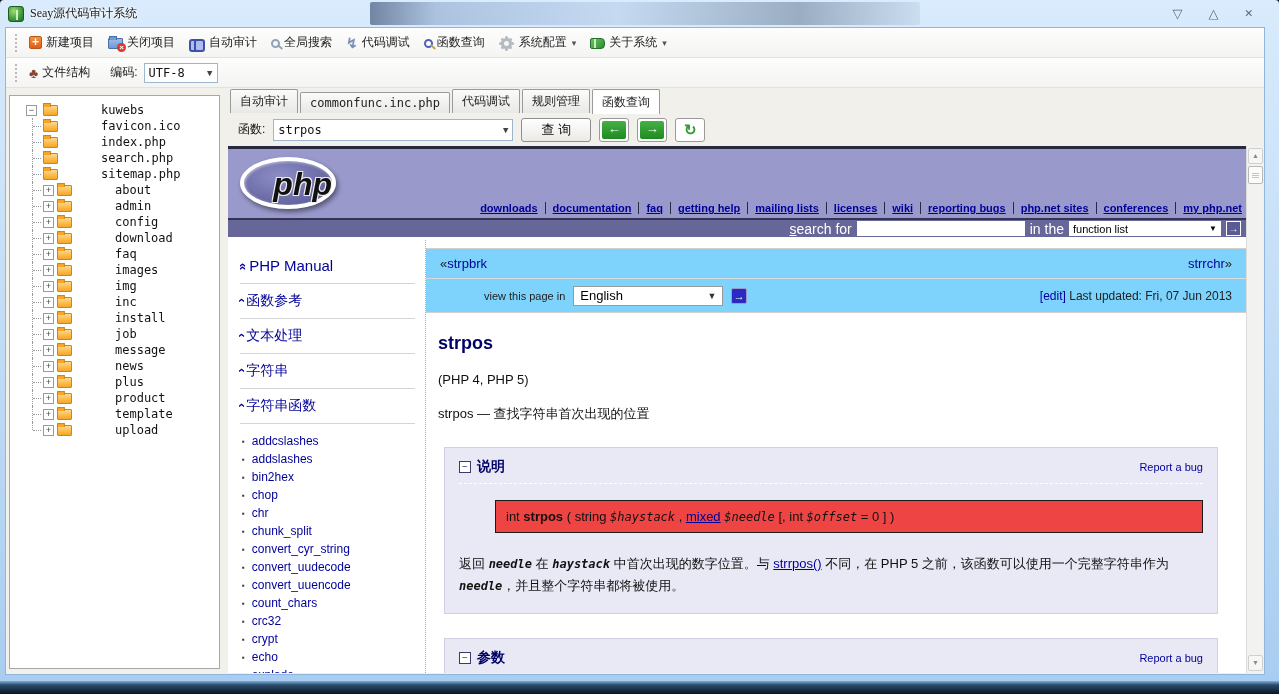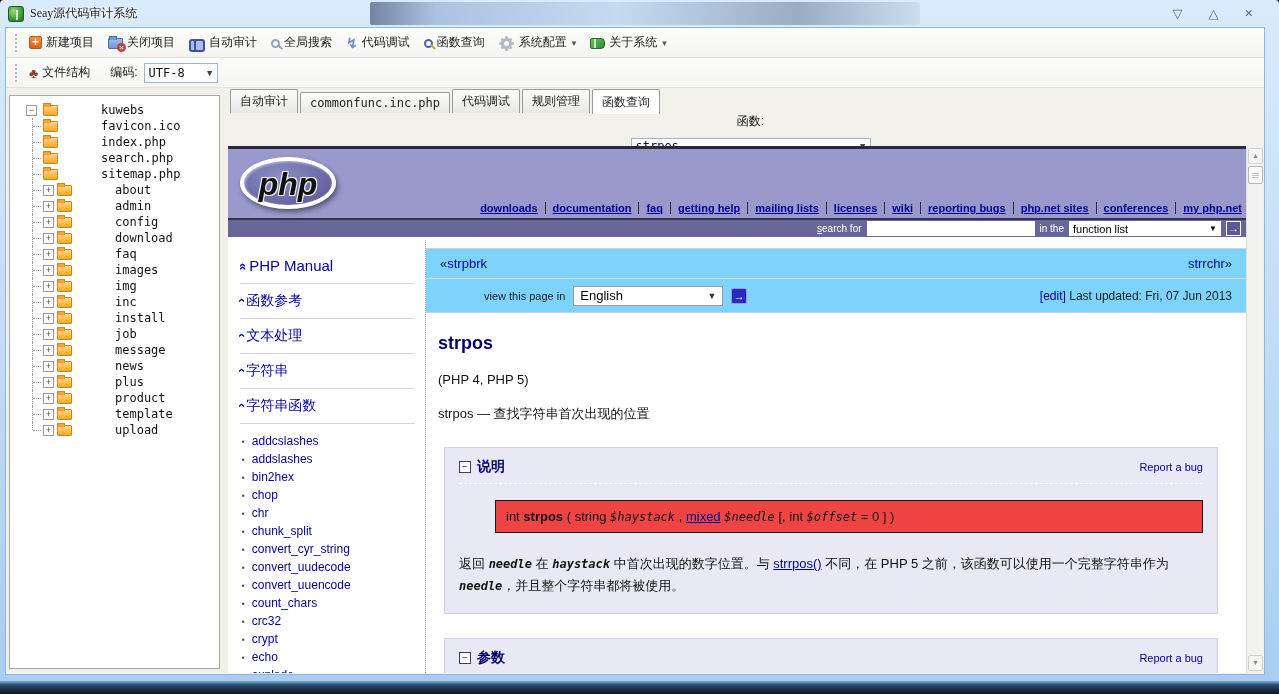--- a/index.html
+++ b/index.html
@@ -81,45 +81,45 @@
   .folder-icon::before { content:""; position:absolute; top:-3px; left:-1px; width:6px; height:3px; background:#f6a623;
                  border:1px solid #c9881d; border-bottom:none; border-radius:1px 1px 0 0; }
   .tree-label { color:#111;margin-left:38px; }
 
   .right-panel { position:absolute; left:222px; top:0; right:1px; bottom:0; }
   .tab-strip { display:flex; align-items:flex-end; height:24px; padding-left:2px; }
   .tab { border:1px solid #9a9a9a; border-bottom:none; background:linear-gradient(180deg,#fbfbfb,#e8e8e6);
          font-size:12px; color:#222; padding:3px 9px 3px; margin-right:2px; border-radius:2px 2px 0 0; cursor:default; }
   .tab.mono { font-family:"DejaVu Sans Mono", monospace; }
   .tab.active { background:#fff; position:relative; top:1px; padding-top:4px; }
-  .fnbar { height:33px; display:flex; align-items:center; padding-left:10px; gap:8px;flex-direction:column; }
+  .fnbar { height:33px; display:flex; align-items:center; padding-left:10px; gap:8px; }
   .fn-label { font-size:12px; color:#111; }
   .fn-combo { width:240px; height:22px; }
-  .btn-query { height:24px; width:88px; background:linear-gradient(180deg,#fefefe,#eceae6); border:1px solid #8f8f8f;
+  .btn-query { height:24px; width:70px; background:linear-gradient(180deg,#fefefe,#eceae6); border:1px solid #8f8f8f;
                border-radius:3px; font-size:13px; color:#111; text-align:center; line-height:22px; cursor:default; }
   .btn-green { height:24px; width:30px; background:#fff; border:1px solid #9a9a9a; border-radius:3px; padding:2px; cursor:default; }
   .btn-green .inner { width:100%; height:100%; border-radius:2px; background:linear-gradient(180deg,#45b145,#1f8a1f);
                       color:#fff; font-weight:bold; text-align:center; line-height:16px; font-size:13px; }
   .btn-refresh { height:24px; width:30px; background:#fff; border:1px solid #9a9a9a; border-radius:3px; text-align:center;
                  color:#2f9e2f; font-weight:bold; font-size:15px; line-height:21px; cursor:default; }
 
   
   .browser { position:absolute; left:0; right:0; top:57px; bottom:1px; background:#fff; overflow:hidden; }
   .php-header { height:72px; background:#9999cc; border-top:3px solid #28283e; position:relative; }
   .php-logo { position:absolute; left:12px; top:8px; width:96px; height:52px; border-radius:50%;
               background:radial-gradient(ellipse at 40% 35%, #8d8dc6, #62629e 75%, #4f4f88);
               border:4px solid #fff; box-shadow:2px 3px 5px rgba(0,0,0,.45), inset 1px 1px 3px rgba(255,255,255,.5);
-              text-align:center; }
+              text-align:right; }
   .php-logo span { font-style:italic; font-weight:bold; font-size:32px; color:#111; line-height:46px;
               text-shadow:-1px -1px 0 #eee, 1px -1px 0 #eee, -1px 1px 0 #eee, 1px 1px 0 #eee; }
   .php-nav { position:absolute; right:14px; bottom:4px; display:flex; }
   .php-nav a { font-size:11px; font-weight:bold; color:#000099; text-decoration:underline; padding:0 7px; cursor:pointer; white-space:nowrap; }
   .php-nav a + a { border-left:1px solid #28284a; }
   .php-band { height:19px; background:#666699; display:flex; align-items:center; justify-content:flex-end; gap:5px; padding-right:22px; border-top:2px solid #333355; }
-  .php-band .lbl { color:#fff; font-size:10px;text-align:center; }
+  .php-band .lbl { color:#fff; font-size:14px;text-align:center; }
   .php-band .lbl u { text-decoration:underline; }
   .band-input { width:168px; height:15px; border:1px solid #fff; background:#fff; font-size:11px; padding:0 3px; }
   .band-select { width:152px; height:15px; background:#fff; border:1px solid #fff; font-size:11px; display:flex; align-items:center; padding:0 3px; }
   .band-select .arr { margin-left:auto; font-size:8px; }
   .go-btn { width:15px; height:15px; background:#5a5a94; border:1px solid #fff; color:#fff; font-size:10px; line-height:13px; text-align:center; cursor:pointer; }
 
   .php-body { position:absolute; top:94px; left:0; right:17px; bottom:0; display:flex; background:#fff; }
 
   .manual-sidebar { width:198px; flex:0 0 auto; border-right:1px dotted #aaa; padding:10px 0 0 12px; overflow:hidden; }
   .side-sec { padding:7px 0 8px; border-bottom:1px solid #d4d4d4; margin-right:10px; }

